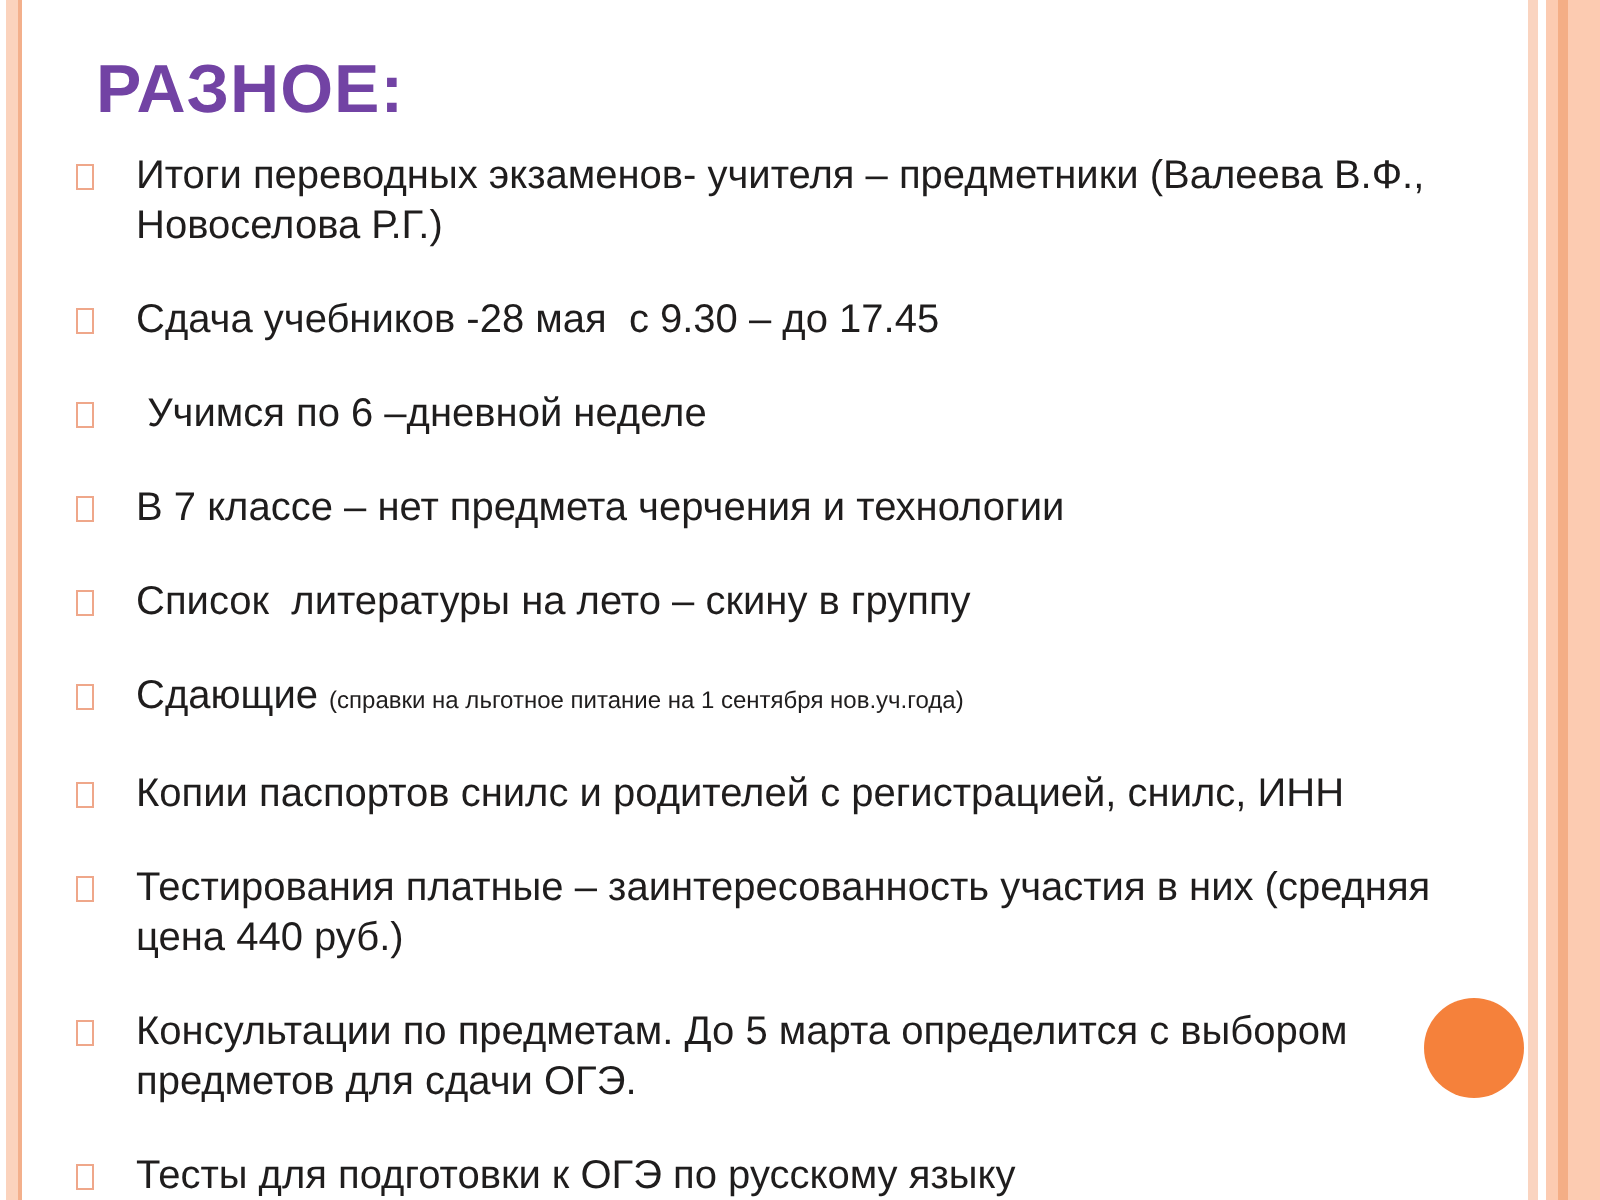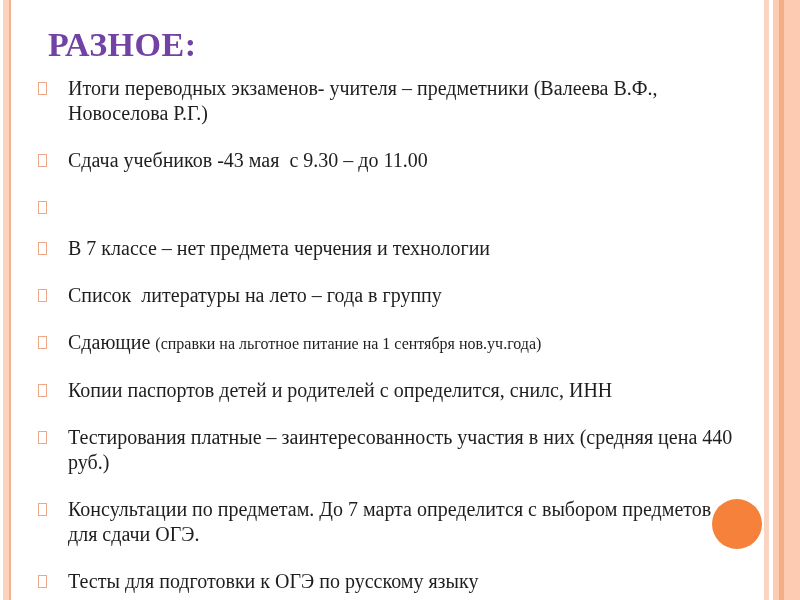--- a/index.html
+++ b/index.html
@@ -6,21 +6,21 @@
     margin: 0;
     padding: 0;
     background: #ffffff;
   }
   .slide {
     position: relative;
     width: 800px;
     height: 600px;
     background: #ffffff;
     overflow: hidden;
-    font-family: Liberation Serif, serif;
+    font-family: Liberation Sans, sans-serif;
   }
 
   
   .stripe { position: absolute; top: 0; height: 600px; }
   .stripe-left        { left: 3px;   width: 6px;  background: #FBD3BD; }
   .stripe-left-edge   { left: 9px;   width: 2px;  background: #F3B08C; }
   .stripe-right-thin  { left: 764px; width: 5px;  background: #FAD4C0; }
   .stripe-right-wide  { left: 773px; width: 27px; background: #FCCBB1; }
   .stripe-right-dark  { left: 779px; width: 5px;  background: #F4AE86; }
 
@@ -75,21 +75,21 @@
   }
 
   .item-text {
     font-size: 20px;
     line-height: 25px;
     color: #1F1D1D;
     white-space: pre-wrap;
   }
 
   .item-note {
-    font-size: 16px;
+    font-size: 12px;
     line-height: 25px;
     color: #1F1D1D;
     white-space: pre-wrap;
   }
 </style>
 </head>
 <body>
 
 <div class="slide">
 
@@ -104,48 +104,49 @@
   <div class="content">
     <h1 class="title">РАЗНОЕ:</h1>
 
     <ul class="bullet-list">
       <li>
         <span class="bullet"></span>
         <span class="item-text">Итоги переводных экзаменов- учителя – предметники (Валеева В.Ф., Новоселова Р.Г.)</span>
       </li>
       <li>
         <span class="bullet"></span>
-        <span class="item-text">Сдача учебников -43 мая  с 9.30 – до 11.00</span>
+        <span class="item-text">Сдача учебников -28 мая  с 9.30 – до 17.45</span>
       </li>
       <li>
         <span class="bullet"></span>
+        <span class="item-text"> Учимся по 6 –дневной неделе</span>
       </li>
       <li>
         <span class="bullet"></span>
         <span class="item-text">В 7 классе – нет предмета черчения и технологии</span>
       </li>
       <li>
         <span class="bullet"></span>
-        <span class="item-text">Список  литературы на лето – года в группу</span>
+        <span class="item-text">Список  литературы на лето – скину в группу</span>
       </li>
       <li>
         <span class="bullet"></span>
         <span class="item-text"><span>Сдающие </span><span class="item-note">(справки на льготное питание на 1 сентября нов.уч.года)</span></span>
       </li>
       <li>
         <span class="bullet"></span>
-        <span class="item-text">Копии паспортов детей и родителей с определится, снилс, ИНН</span>
+        <span class="item-text">Копии паспортов снилс и родителей с регистрацией, снилс, ИНН</span>
       </li>
       <li>
         <span class="bullet"></span>
         <span class="item-text">Тестирования платные – заинтересованность участия в них (средняя цена 440 руб.)</span>
       </li>
       <li>
         <span class="bullet"></span>
-        <span class="item-text">Консультации по предметам. До 7 марта определится с выбором предметов для сдачи ОГЭ.</span>
+        <span class="item-text">Консультации по предметам. До 5 марта определится с выбором предметов для сдачи ОГЭ.</span>
       </li>
       <li>
         <span class="bullet"></span>
         <span class="item-text">Тесты для подготовки к ОГЭ по русскому языку</span>
       </li>
     </ul>
   </div>
 
 </div>
 

